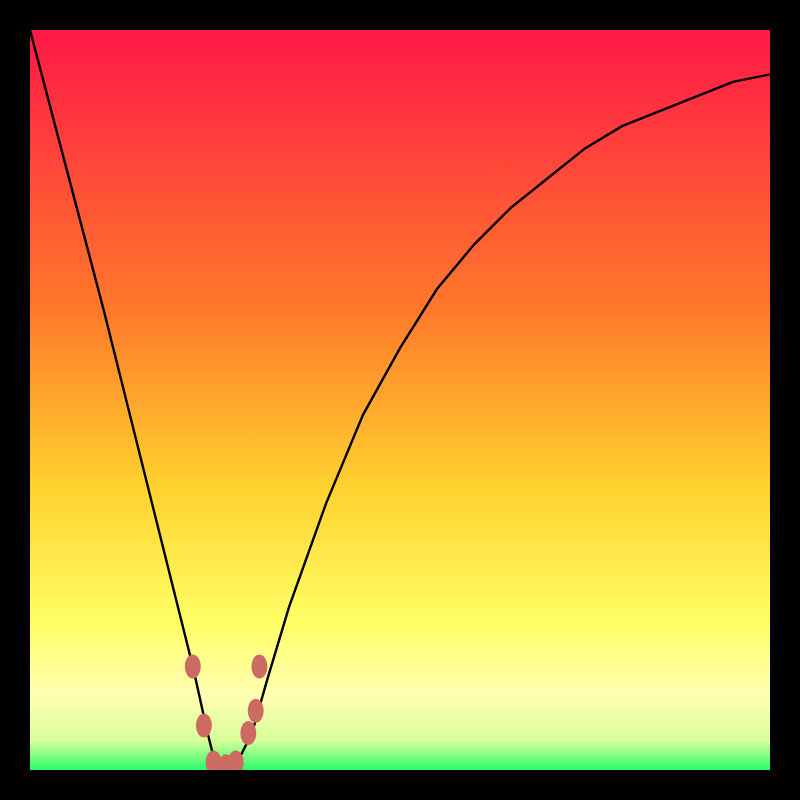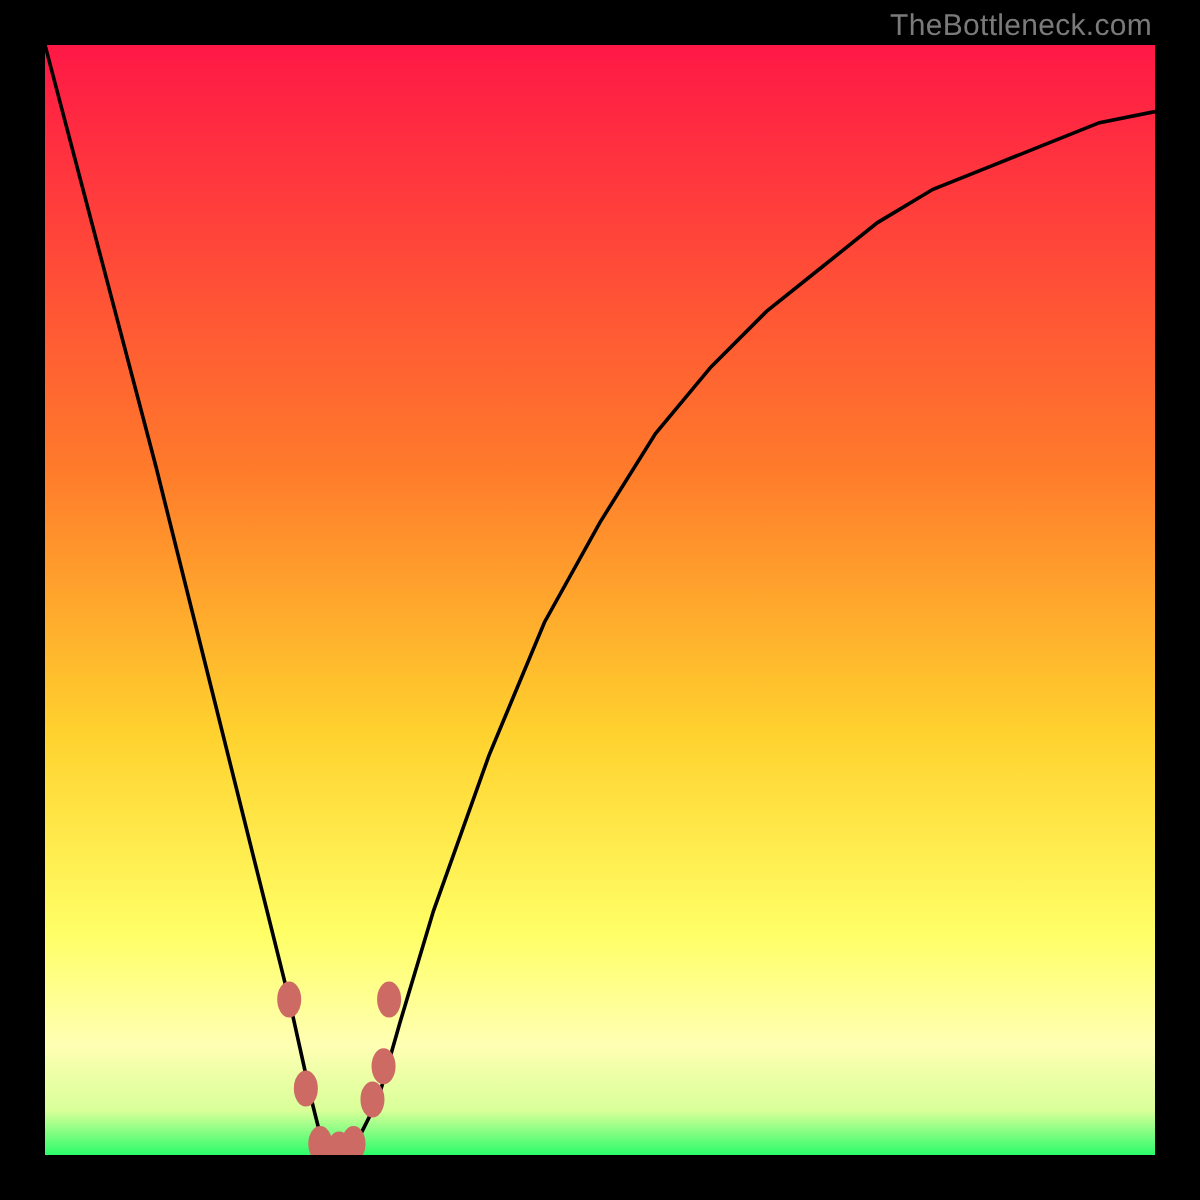--- a/index.html
+++ b/index.html
@@ -46,21 +46,20 @@
     left: 0;
     top: 0;
     width: 100%;
     height: 100%;
   }
 </style>
 </head>
 <body>
 
 <div class="frame">
-  <div class="watermark">TheBottleneck.com</div>
   <div class="plot-area">
     <svg class="gradient" viewBox="0 0 740 740" preserveAspectRatio="none">
       <defs>
         <linearGradient id="bg" x1="0" y1="0" x2="0" y2="1">
           <stop id="g0" offset="0%" stop-color="#ff1846"></stop>
           <stop id="g1" offset="38%" stop-color="#ff7a2b"></stop>
           <stop id="g2" offset="62%" stop-color="#ffd22e"></stop>
           <stop id="g3" offset="80%" stop-color="#ffff66"></stop>
           <stop id="g4" offset="90%" stop-color="#ffffb3"></stop>
           <stop id="g4b" offset="96%" stop-color="#d9ff99"></stop>

